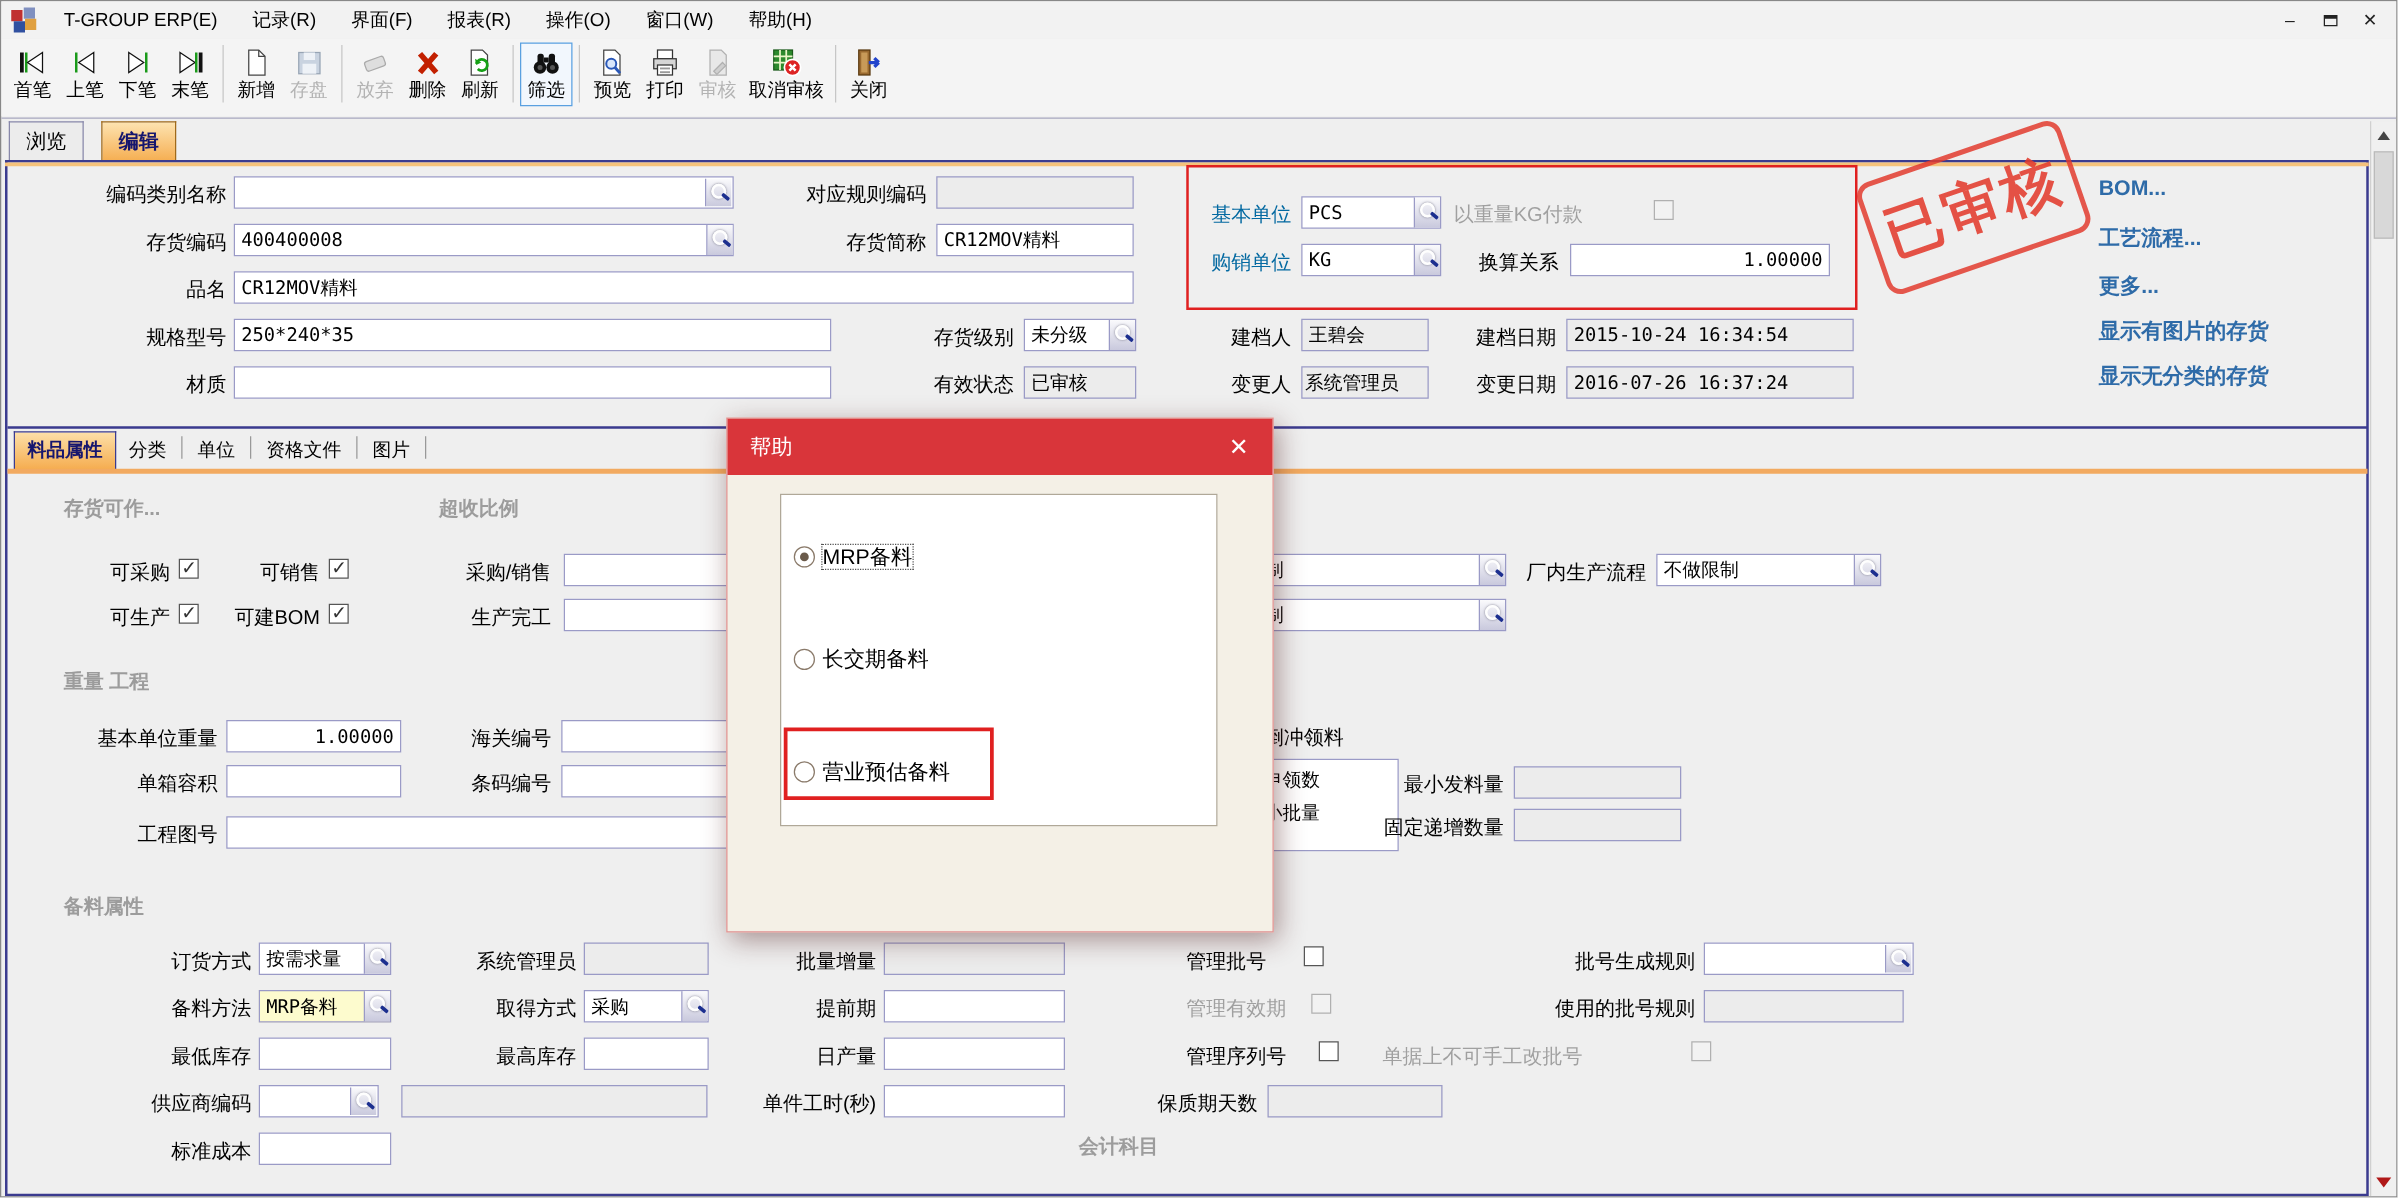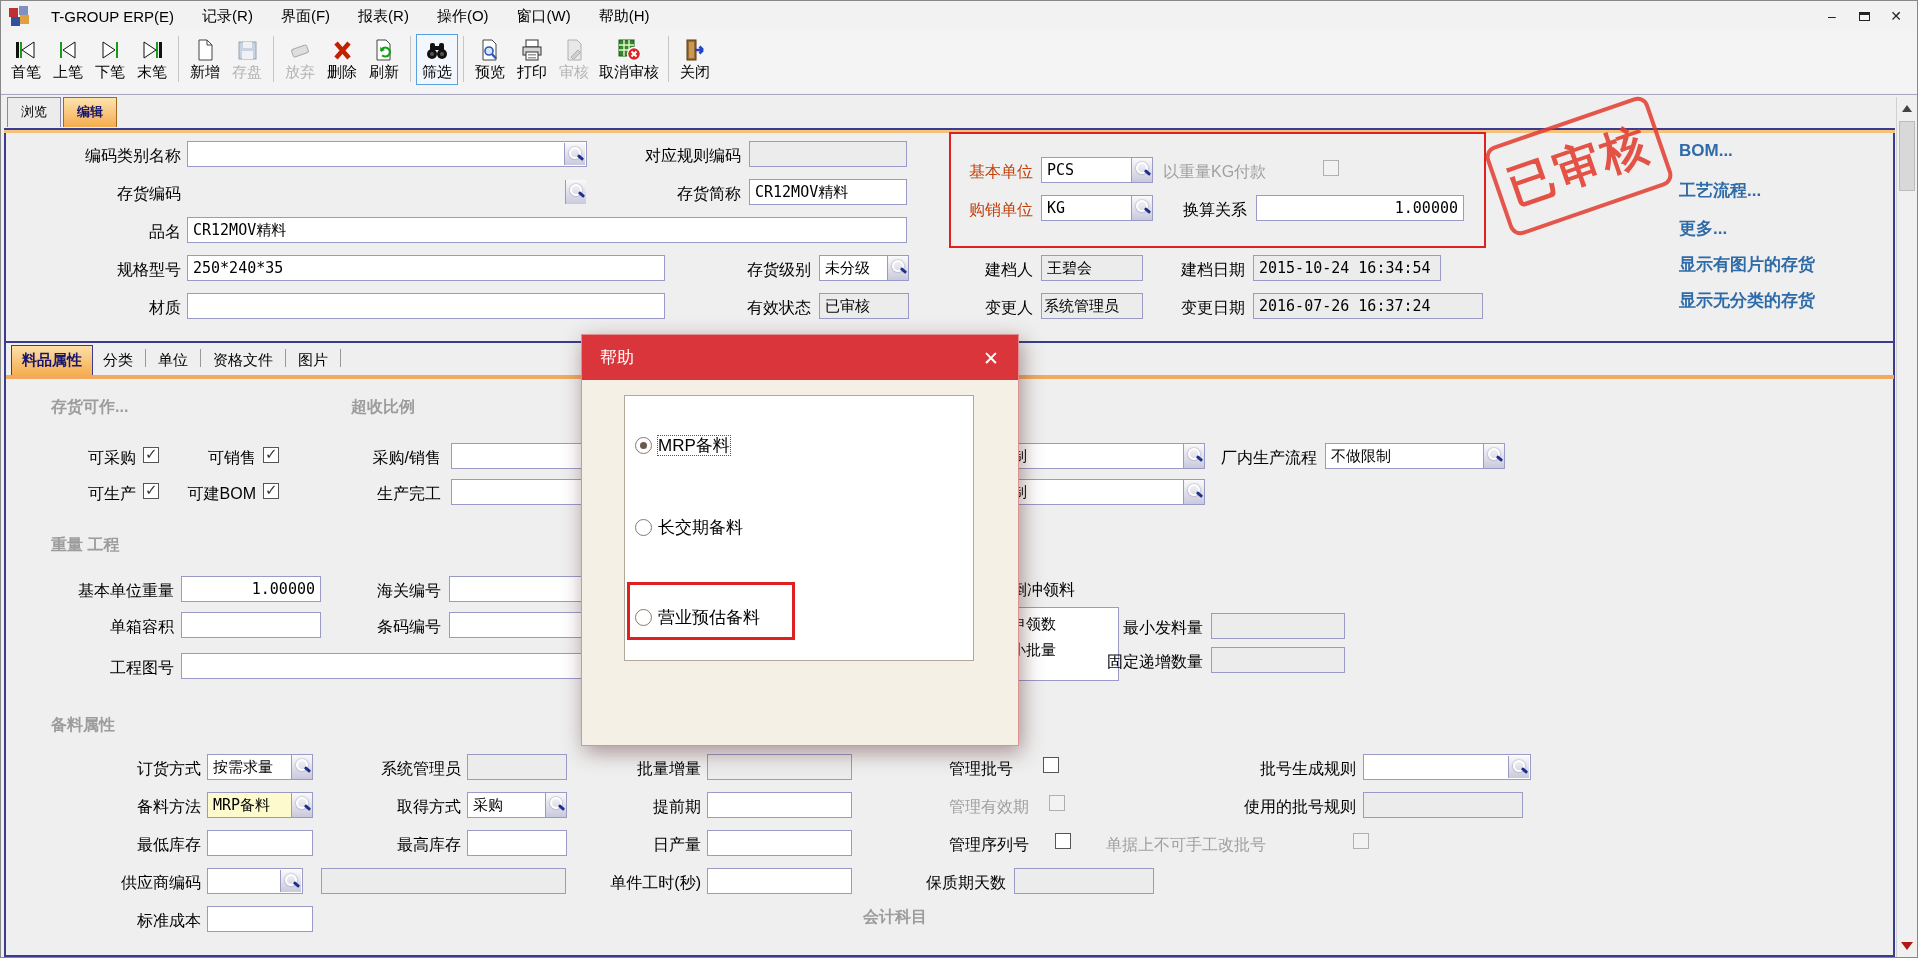--- a/index.html
+++ b/index.html
@@ -20,40 +20,40 @@
   .toolbar { position:absolute; top:30px; left:0; right:0; height:62px; background:#f4f4f4;
              display:flex; align-items:flex-start; padding:3px 0 0 4px; }
   .tbtn { display:flex; flex-direction:column; align-items:center; justify-content:flex-end;
           min-width:42px; padding:2px 3px; font-size:15px; color:#000; border:1px solid transparent; }
   .tbtn .ticon { height:26px; display:flex; align-items:center; justify-content:center; }
   .tbtn.disabled { color:#b3b3b3; }
   .tbtn.selected { border:1px solid #5aa0e0; background:#f2f7fd; }
   .tsep { width:1px; height:46px; background:#c6c6c6; margin:2px 5px 0 5px; }
   .toolbar-underline { position:absolute; top:93px; left:0; right:0; height:1px; background:#a8a8c0; }
   
-  .tabstrip { position:absolute; top:96px; left:6px; display:flex; font-size:13px; }
+  .tabstrip { position:absolute; top:96px; left:6px; display:flex; font-size:16px;gap:12px; }
   .vtab { padding:5px 13px 6px; border:1px solid #8888aa; border-bottom:none; background:#ececec;
           margin-right:2px; }
   .vtab.active { background:linear-gradient(#fde3b0,#f5ac4e); font-weight:bold; color:#16166e;
                  border-color:#a06a1a; }
   
   .main { position:absolute; left:3px; top:127px; width:1891px; height:829px;
           border:2px solid #3b3b8f; background:#efefef; }
   .main-orange { position:absolute; left:3px; top:129px; width:1891px; height:3px; background:#f5c27b; }
   .detail-line { position:absolute; left:5px; top:340px; width:1888px; height:2px; background:#3b3b8f; }
   .detail-tabs { position:absolute; left:10px; top:344px; display:flex; align-items:center; font-size:15px; }
   .dtab { padding:5px 10px 6px; color:#000; }
   .dtab.active { background:linear-gradient(#fddfa8,#f5ac4e); font-weight:bold; color:#16166e;
                  border:1px solid #3b3b8f; border-bottom:none; }
   .dtab-sep { width:1px; height:18px; background:#999; margin:0 2px 6px; }
   .detail-orange { position:absolute; left:5px; top:374px; width:1888px; height:4px; background:#f2aa60; }
   
   .lbl { position:absolute; font-size:16px; color:#000; text-align:right; white-space:nowrap; }
   .lbl.la { text-align:left; }
-  .lbl.red { color:#c2410c; }
+  .lbl.red { color:#0369a1; }
   .lbl.gray { color:#a0a0a0; }
   .sect { position:absolute; font-size:16px; font-weight:bold; color:#9c9c9c; white-space:nowrap; }
   .fld { position:absolute; height:26px; background:#fff; border:1px solid #9a9ac6;
          font-family:"DejaVu Sans Mono","DejaVu Sans",monospace; font-size:15px; color:#000;
          padding:2px 5px; }
   .fld.dis { background:#ececec; }
   .fld.yellow { background:#fdfbce; }
   .fld.ralign { text-align:right; }
   .fld.lk { padding-right:24px; }
   input.fld { outline:none; }
@@ -309,36 +309,37 @@
   <div class="main-orange"></div>
 
   <div class="lbl" style="left:20px;top:145px;width:160px;">编码类别名称</div>
   <div class="fld lk" style="left:186px;top:140px;width:400px;">
       <span class="lookup"></span>
     </div>
   <div class="lbl" style="left:598px;top:145px;width:142px;">对应规则编码</div>
   <div class="fld dis" style="left:748px;top:140px;width:158px;"></div>
 
   <div class="lbl" style="left:20px;top:183px;width:160px;">存货编码</div>
+  <input class="fld lk" style="left: 186px; top: 178px; width: 400px;" readonly="" value="400400008">
   <span class="lookup" style="position:absolute;left:564px;top:179px;height:24px;"></span>
   <div class="lbl" style="left:598px;top:183px;width:142px;">存货简称</div>
   <input class="fld" style="left: 748px; top: 178px; width: 158px;" readonly="" value="CR12MOV精料">
 
   <div class="lbl" style="left:20px;top:221px;width:160px;">品名</div>
   <input class="fld" style="left: 186px; top: 216px; width: 720px;" readonly="" value="CR12MOV精料">
 
   <div class="lbl" style="left:20px;top:259px;width:160px;">规格型号</div>
   <input class="fld" style="left: 186px; top: 254px; width: 478px;" readonly="" value="250*240*35">
   <div class="lbl" style="left:680px;top:259px;width:130px;">存货级别</div>
   <input class="fld lk" style="left: 818px; top: 254px; width: 90px;" readonly="" value="未分级">
   <span class="lookup" style="position:absolute;left:886px;top:255px;height:24px;"></span>
   <div class="lbl" style="left:950px;top:259px;width:82px;">建档人</div>
   <input class="fld dis" style="left: 1040px; top: 254px; width: 102px;" readonly="" value="王碧会">
   <div class="lbl" style="left:1158px;top:259px;width:86px;">建档日期</div>
-  <input class="fld dis" style="left: 1252px; top: 254px; width: 188px;" readonly="" value="2015-10-24 16:34:54">
+  <input class="fld dis" style="left: 1252px; top: 254px; width: 230px;" readonly="" value="2015-10-24 16:34:54">
 
   <div class="lbl" style="left:20px;top:297px;width:160px;">材质</div>
   <div class="fld" style="left:186px;top:292px;width:478px;"></div>
   <div class="lbl" style="left:680px;top:297px;width:130px;">有效状态</div>
   <input class="fld dis" style="left: 818px; top: 292px; width: 90px;" readonly="" value="已审核">
   <div class="lbl" style="left:950px;top:297px;width:82px;">变更人</div>
   <input class="fld dis" style="left: 1040px; top: 292px; width: 102px; padding: 2px;" readonly="" value="系统管理员">
   <div class="lbl" style="left:1158px;top:297px;width:86px;">变更日期</div>
   <input class="fld dis" style="left: 1252px; top: 292px; width: 230px;" readonly="" value="2016-07-26 16:37:24">
 

